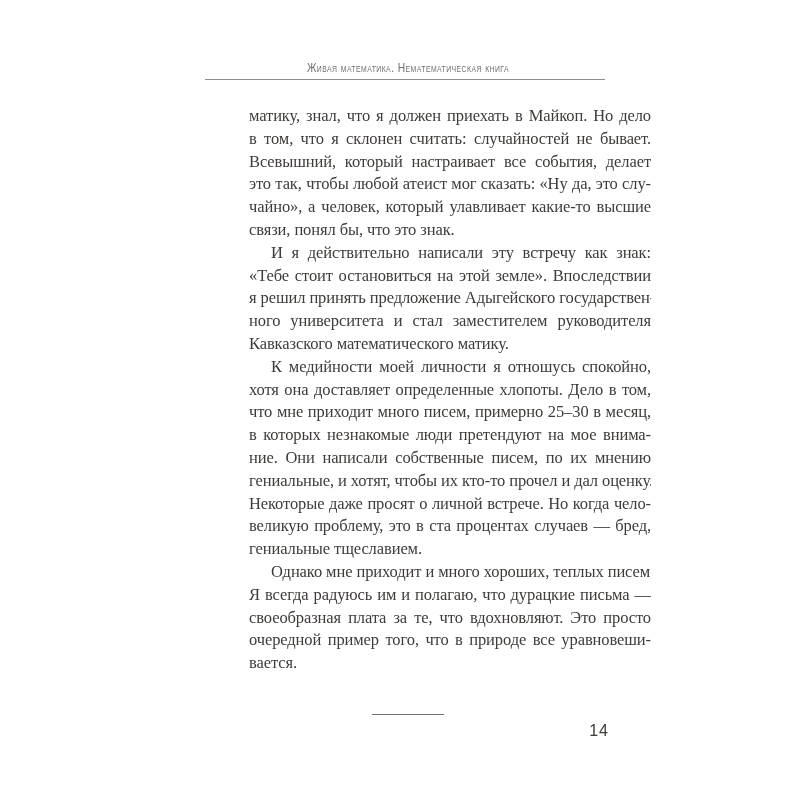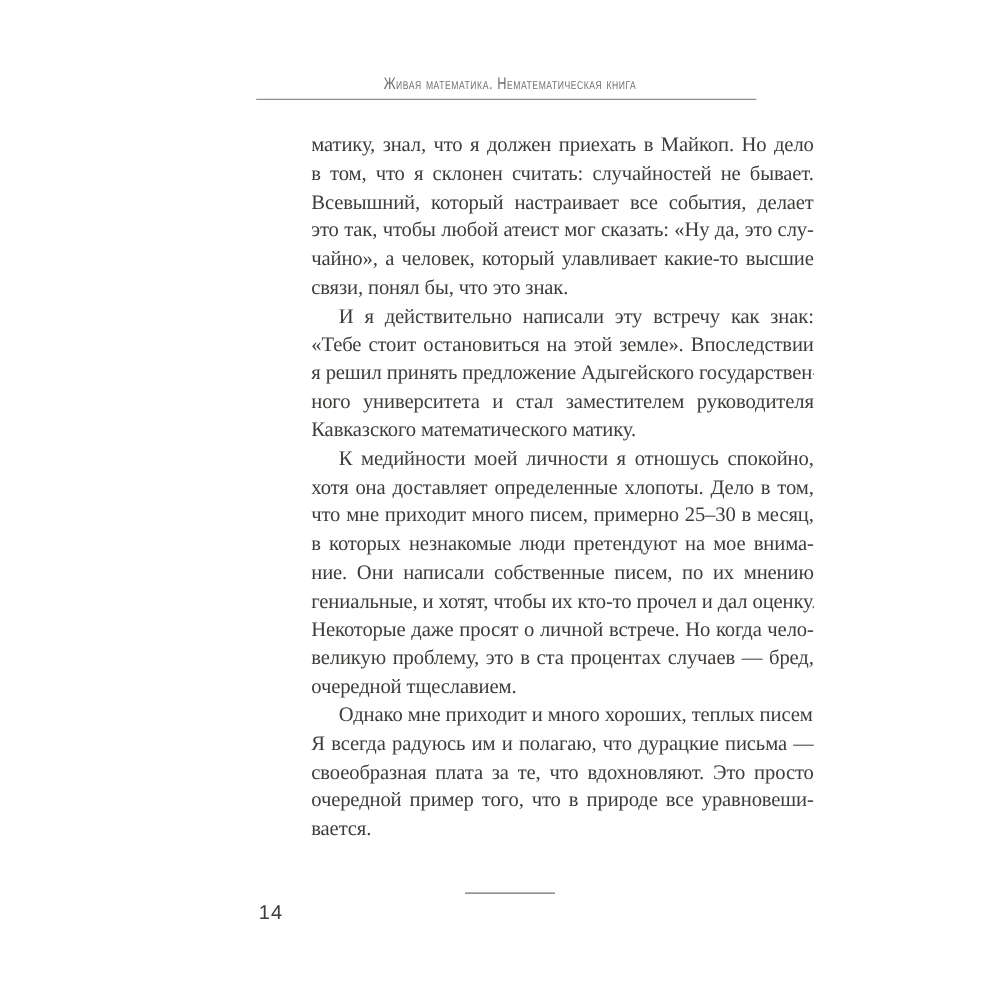--- a/index.html
+++ b/index.html
@@ -70,21 +70,21 @@
   .para.indent .line:first-child {
     padding-left: 22px;
   }
 
   
   .footer {
     position: absolute;
     left: 207px;
     top: 714px;
     width: 402px;
-    text-align: left;
+    text-align: right;
   }
   .footer-rule {
     width: 72px;
     height: 1px;
     margin: 0 auto;
     background: var(--rule-dark, #6f6f6f);
   }
   .page-number {
     margin-top: 8px;
     font-family: "Liberation Sans", "DejaVu Sans", sans-serif;
@@ -122,21 +122,21 @@
       </div>
       <div class="para indent">
         <div class="line">К медийности моей личности я отношусь спокойно,</div>
         <div class="line">хотя она доставляет определенные хлопоты. Дело в том,</div>
         <div class="line">что мне приходит много писем, примерно 25–30 в месяц,</div>
         <div class="line">в которых незнакомые люди претендуют на мое внима-</div>
         <div class="line">ние. Они написали собственные писем, по их мнению</div>
         <div class="line">гениальные, и хотят, чтобы их кто-то прочел и дал оценку.</div>
         <div class="line">Некоторые даже просят о личной встрече. Но когда чело-</div>
         <div class="line">великую проблему, это в ста процентах случаев — бред,</div>
-        <div class="line last">очередной тщеславием.</div>
+        <div class="line last">гениальные тщеславием.</div>
       </div>
       <div class="para indent">
         <div class="line">Однако мне приходит и много хороших, теплых писем.</div>
         <div class="line">Я всегда радуюсь им и полагаю, что дурацкие письма —</div>
         <div class="line">своеобразная плата за те, что вдохновляют. Это просто</div>
         <div class="line">очередной пример того, что в природе все уравновеши-</div>
         <div class="line last">вается.</div>
       </div>
     </div>
 

